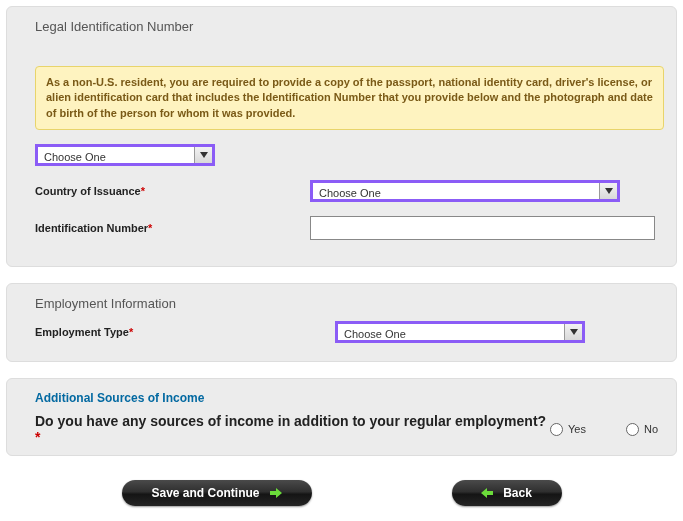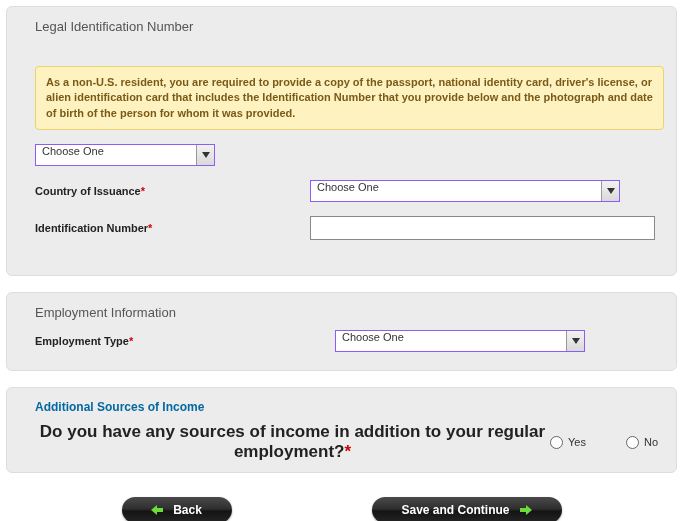--- a/index.html
+++ b/index.html
@@ -42,24 +42,24 @@
   }
   .form-label {
     font-weight: bold;
     color: #222;
     width: 275px;
     flex-shrink: 0;
   }
   .req { color: #cc0000; }
   .select-box {
     height: 22px;
-    border: 1px solid #8b5cf6;
-    background: #fff;
-    display: flex;
-    align-items: flex-start;
+    border: 3px solid #8b5cf6;
+    background: #fff;
+    display: flex;
+    align-items: flex-end;
     font-size: 11px;
     cursor: pointer;
   }
   .select-text {
     padding: 0 6px;
     flex: 1;
     text-align: left;
   }
   .select-arrow {
     width: 18px;
@@ -89,22 +89,21 @@
     margin-bottom: 8px;
   }
   .question-row {
     display: flex;
     align-items: center;
   }
   .question-text {
     flex: 1;
     font-weight: bold;
     color: #222;
-    font-size: 17px;
-    text-align: center;
+    font-size: 14px;
   }
   .radio-group {
     display: flex;
     align-items: center;
     gap: 40px;
     padding-right: 6px;
   }
   .radio-item {
     display: flex;
     align-items: center;
@@ -171,21 +170,21 @@
     <div class="select-box sel-lg">
       <span class="select-text">Choose One</span>
       <span class="select-arrow">
         <svg viewBox="0 0 8 6">
             <path d="M0 0 L8 0 L4 6 Z" fill="#333"></path>
           </svg>
       </span>
     </div>
   </div>
 
-  <div class="form-row" style="margin-bottom:21px;">
+  <div class="form-row" style="margin-bottom:12px;">
     <div class="form-label">
       <span>Identification Number</span><span class="req">*</span>
     </div>
     <input type="text" class="text-input" value="" style="">
   </div>
 </div>
 
 <div class="panel">
   <div class="panel-title">Employment Information</div>
   <div class="form-row emp-row" style="margin-bottom:4px;">
@@ -216,29 +215,29 @@
       </label>
       <label class="radio-item">
         <span class="radio-dot"></span>
         <span>No</span>
       </label>
     </div>
   </div>
 </div>
 
 <div class="button-row">
+  <button class="btn btn-next">
+    <span>Save and Continue</span>
+    <span class="arrow-right">
+      <svg viewBox="0 0 12 10">
+          <path d="M6 0 L12 5 L6 10 L6 7 L0 7 L0 3 L6 3 Z" fill="#6bdc3a"></path>
+        </svg>
+    </span>
+  </button>
   <button class="btn btn-back">
     <span class="arrow-left">
       <svg viewBox="0 0 12 10">
           <path d="M6 0 L0 5 L6 10 L6 7 L12 7 L12 3 L6 3 Z" fill="#6bdc3a"></path>
         </svg>
     </span>
     <span>Back</span>
   </button>
-  <button class="btn btn-next">
-    <span>Save and Continue</span>
-    <span class="arrow-right">
-      <svg viewBox="0 0 12 10">
-          <path d="M6 0 L12 5 L6 10 L6 7 L0 7 L0 3 L6 3 Z" fill="#6bdc3a"></path>
-        </svg>
-    </span>
-  </button>
 </div>
 
 </body></html>

